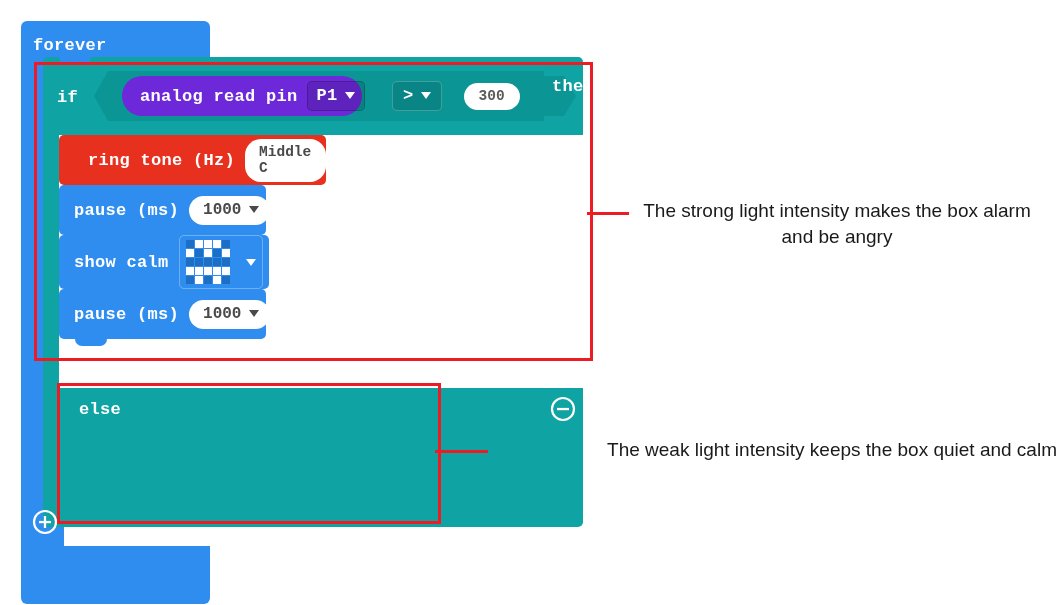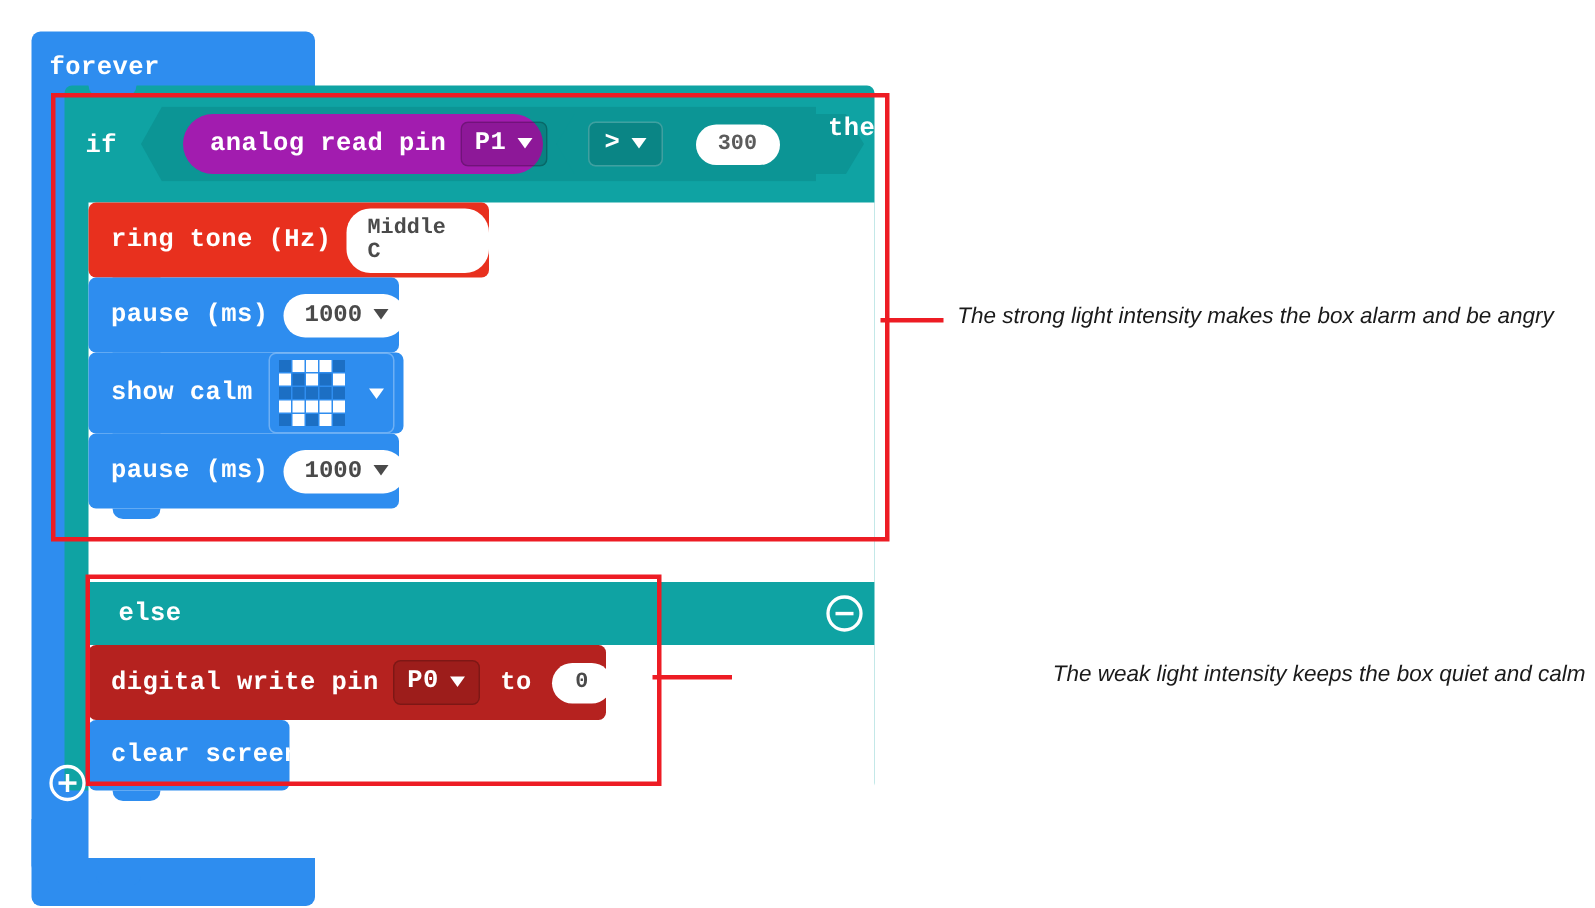--- a/index.html
+++ b/index.html
@@ -95,21 +95,21 @@
   #then-word {
     position: absolute;
     left: 509px; top: 20px;
   }
 
   
   #analog-read {
     position: absolute;
     left: 79px; top: 19px;
     width: 240px; height: 40px;
-    background: #a21caf;
+    background: #6d28d9;
     border-radius: 20px;
     display: flex; align-items: center;
   }
   #analog-read-label { margin-left: 18px; }
   .inline-dropdown {
     margin-left: 9px;
     background: rgba(0,0,0,.13);
     border: 1px solid rgba(0,0,0,.20);
     border-radius: 5px;
     padding: 4px 9px 5px 9px;
@@ -172,21 +172,21 @@
     width: 32px; height: 7px;
     border-radius: 0 0 7px 7px;
   }
 
   #ring-tone {
     left: 0px; top: 0px;
     width: 267px; height: 50px;
     background: #E8301E;
   }
   #ring-tone .notch-bot { background: #E8301E; }
-  #ring-tone-label { margin-left: 15px; }
+  #ring-tone-label { margin-left: 29px; }
   #ring-tone-val {
     margin-left: 10px;
     background: #ffffff;
     border-radius: 16px;
     padding: 5px 14px 6px 14px;
     color: #4a4a4a;
     font-family: "Liberation Mono", monospace;
     font-weight: 700;
     font-size: 14.5px;
   }
@@ -327,23 +327,22 @@
     height: 3px;
     background: #ED1C24;
   }
   #ann-leader-1 { left: 587px; top: 212px; width: 42px; }
   #ann-leader-2 { left: 435px; top: 450px; width: 53px; }
 
   .ann-text {
     position: absolute;
     color: #1a1a1a;
     font-family: "Liberation Sans", sans-serif;
-    font-size: 15px;
+    font-size: 19px;
     line-height: 26px;
-    font-style: italic;
   }
   #ann-text-1 { left: 637px; top: 198px; width: 400px; text-align: center; }
   #ann-text-2 { left: 497px; top: 437px; width: 560px; text-align: right; }
 </style>
 </head>
 <body>
 
 <div id="forever-block">
   <span id="forever-label" class="mono">forever</span>
   <div id="forever-mouth"></div>
@@ -444,37 +443,20 @@
   <div id="else-row">
     <span id="else-word" class="mono">else</span>
     <span id="collapse-btn">
       <svg width="26" height="26" viewBox="0 0 26 26">
         <circle cx="13" cy="13" r="11" fill="none" stroke="#ffffff" stroke-width="2.2"></circle>
         <rect x="7" y="11.9" width="12" height="2.3" fill="#ffffff"></rect>
       </svg>
     </span>
   </div>
 
-  <div id="else-body">
-    <div id="digital-write" class="stmt">
-      <span class="notch-bot"></span>
-      <span id="dw-label" class="mono">digital write pin</span>
-      <span class="inline-dropdown">
-        <span class="mono">P0</span>
-        <span class="caret"></span>
-      </span>
-      <span id="dw-to" class="mono">to</span>
-      <span id="dw-val">0</span>
-    </div>
-
-    <div id="clear-screen" class="stmt">
-      <span class="notch-bot"></span>
-      <span id="cs-label" class="mono">clear screen</span>
-    </div>
-  </div>
 
   <div id="ifelse-bottom">
     
   </div>
 </div>
 
 <span id="add-btn">
   <svg width="26" height="26" viewBox="0 0 26 26">
     <circle cx="13" cy="13" r="11" fill="none" stroke="#ffffff" stroke-width="2.2"></circle>
     <rect x="7" y="11.9" width="12" height="2.3" fill="#ffffff"></rect>

